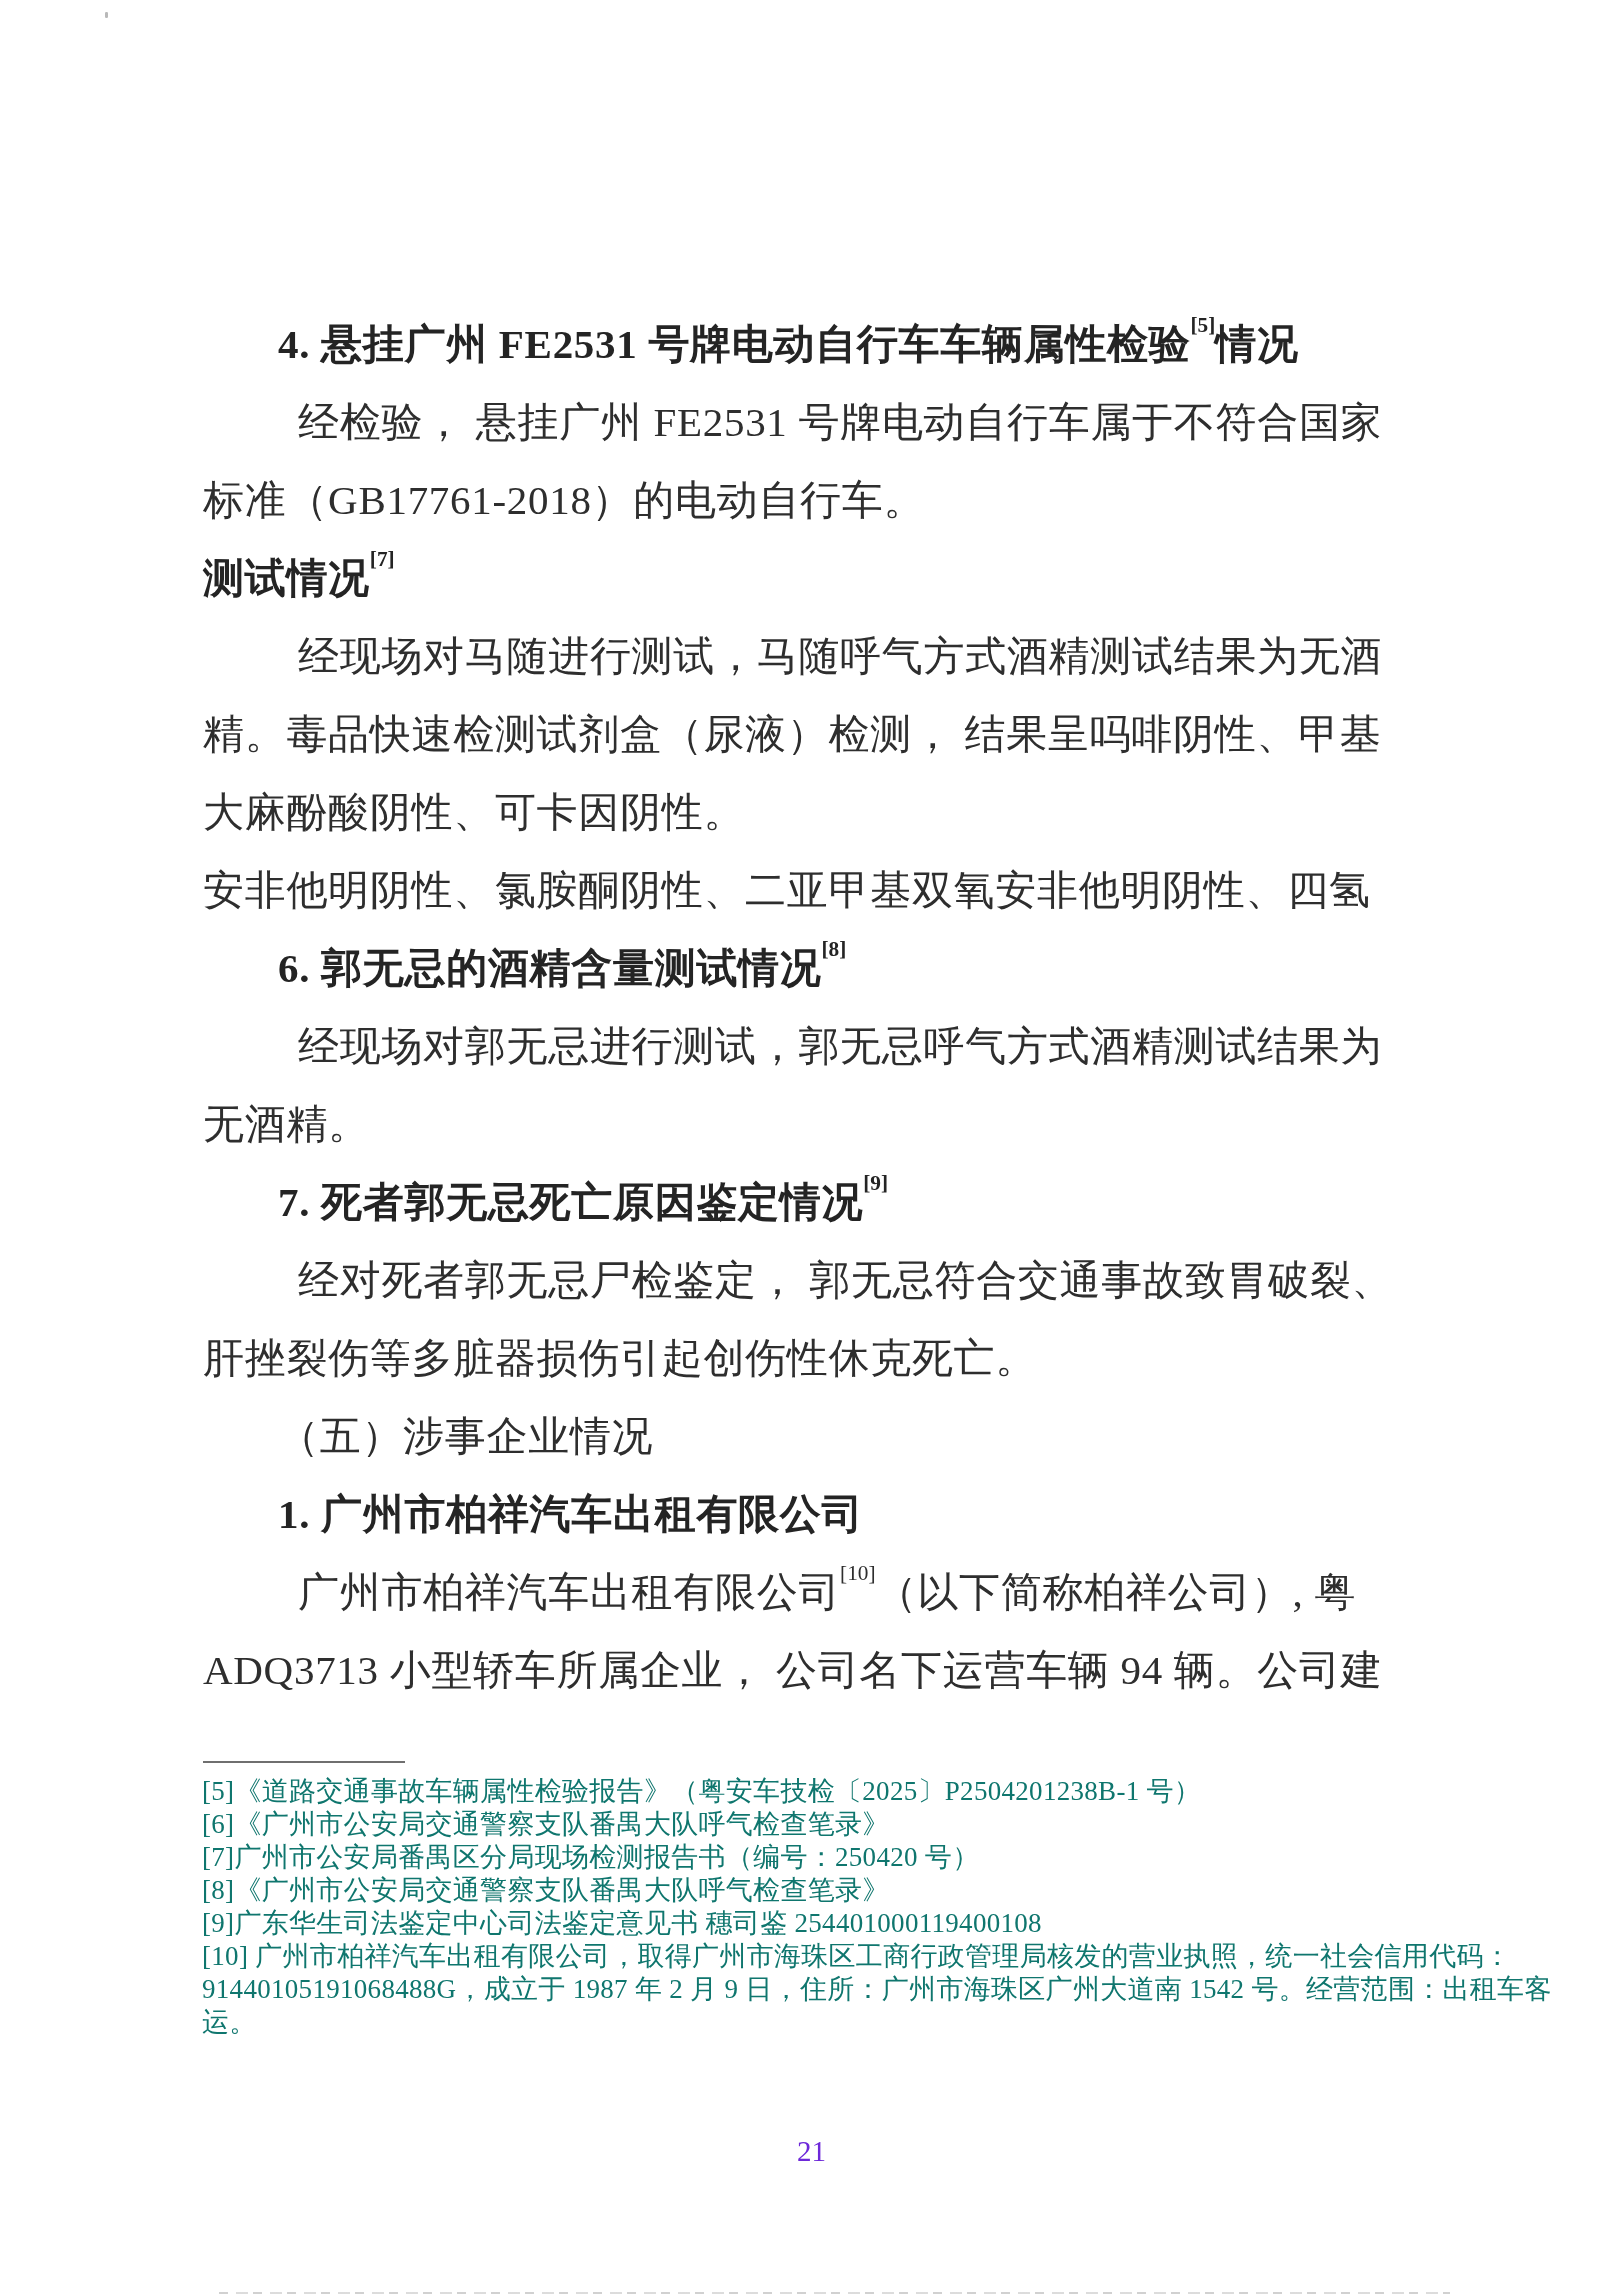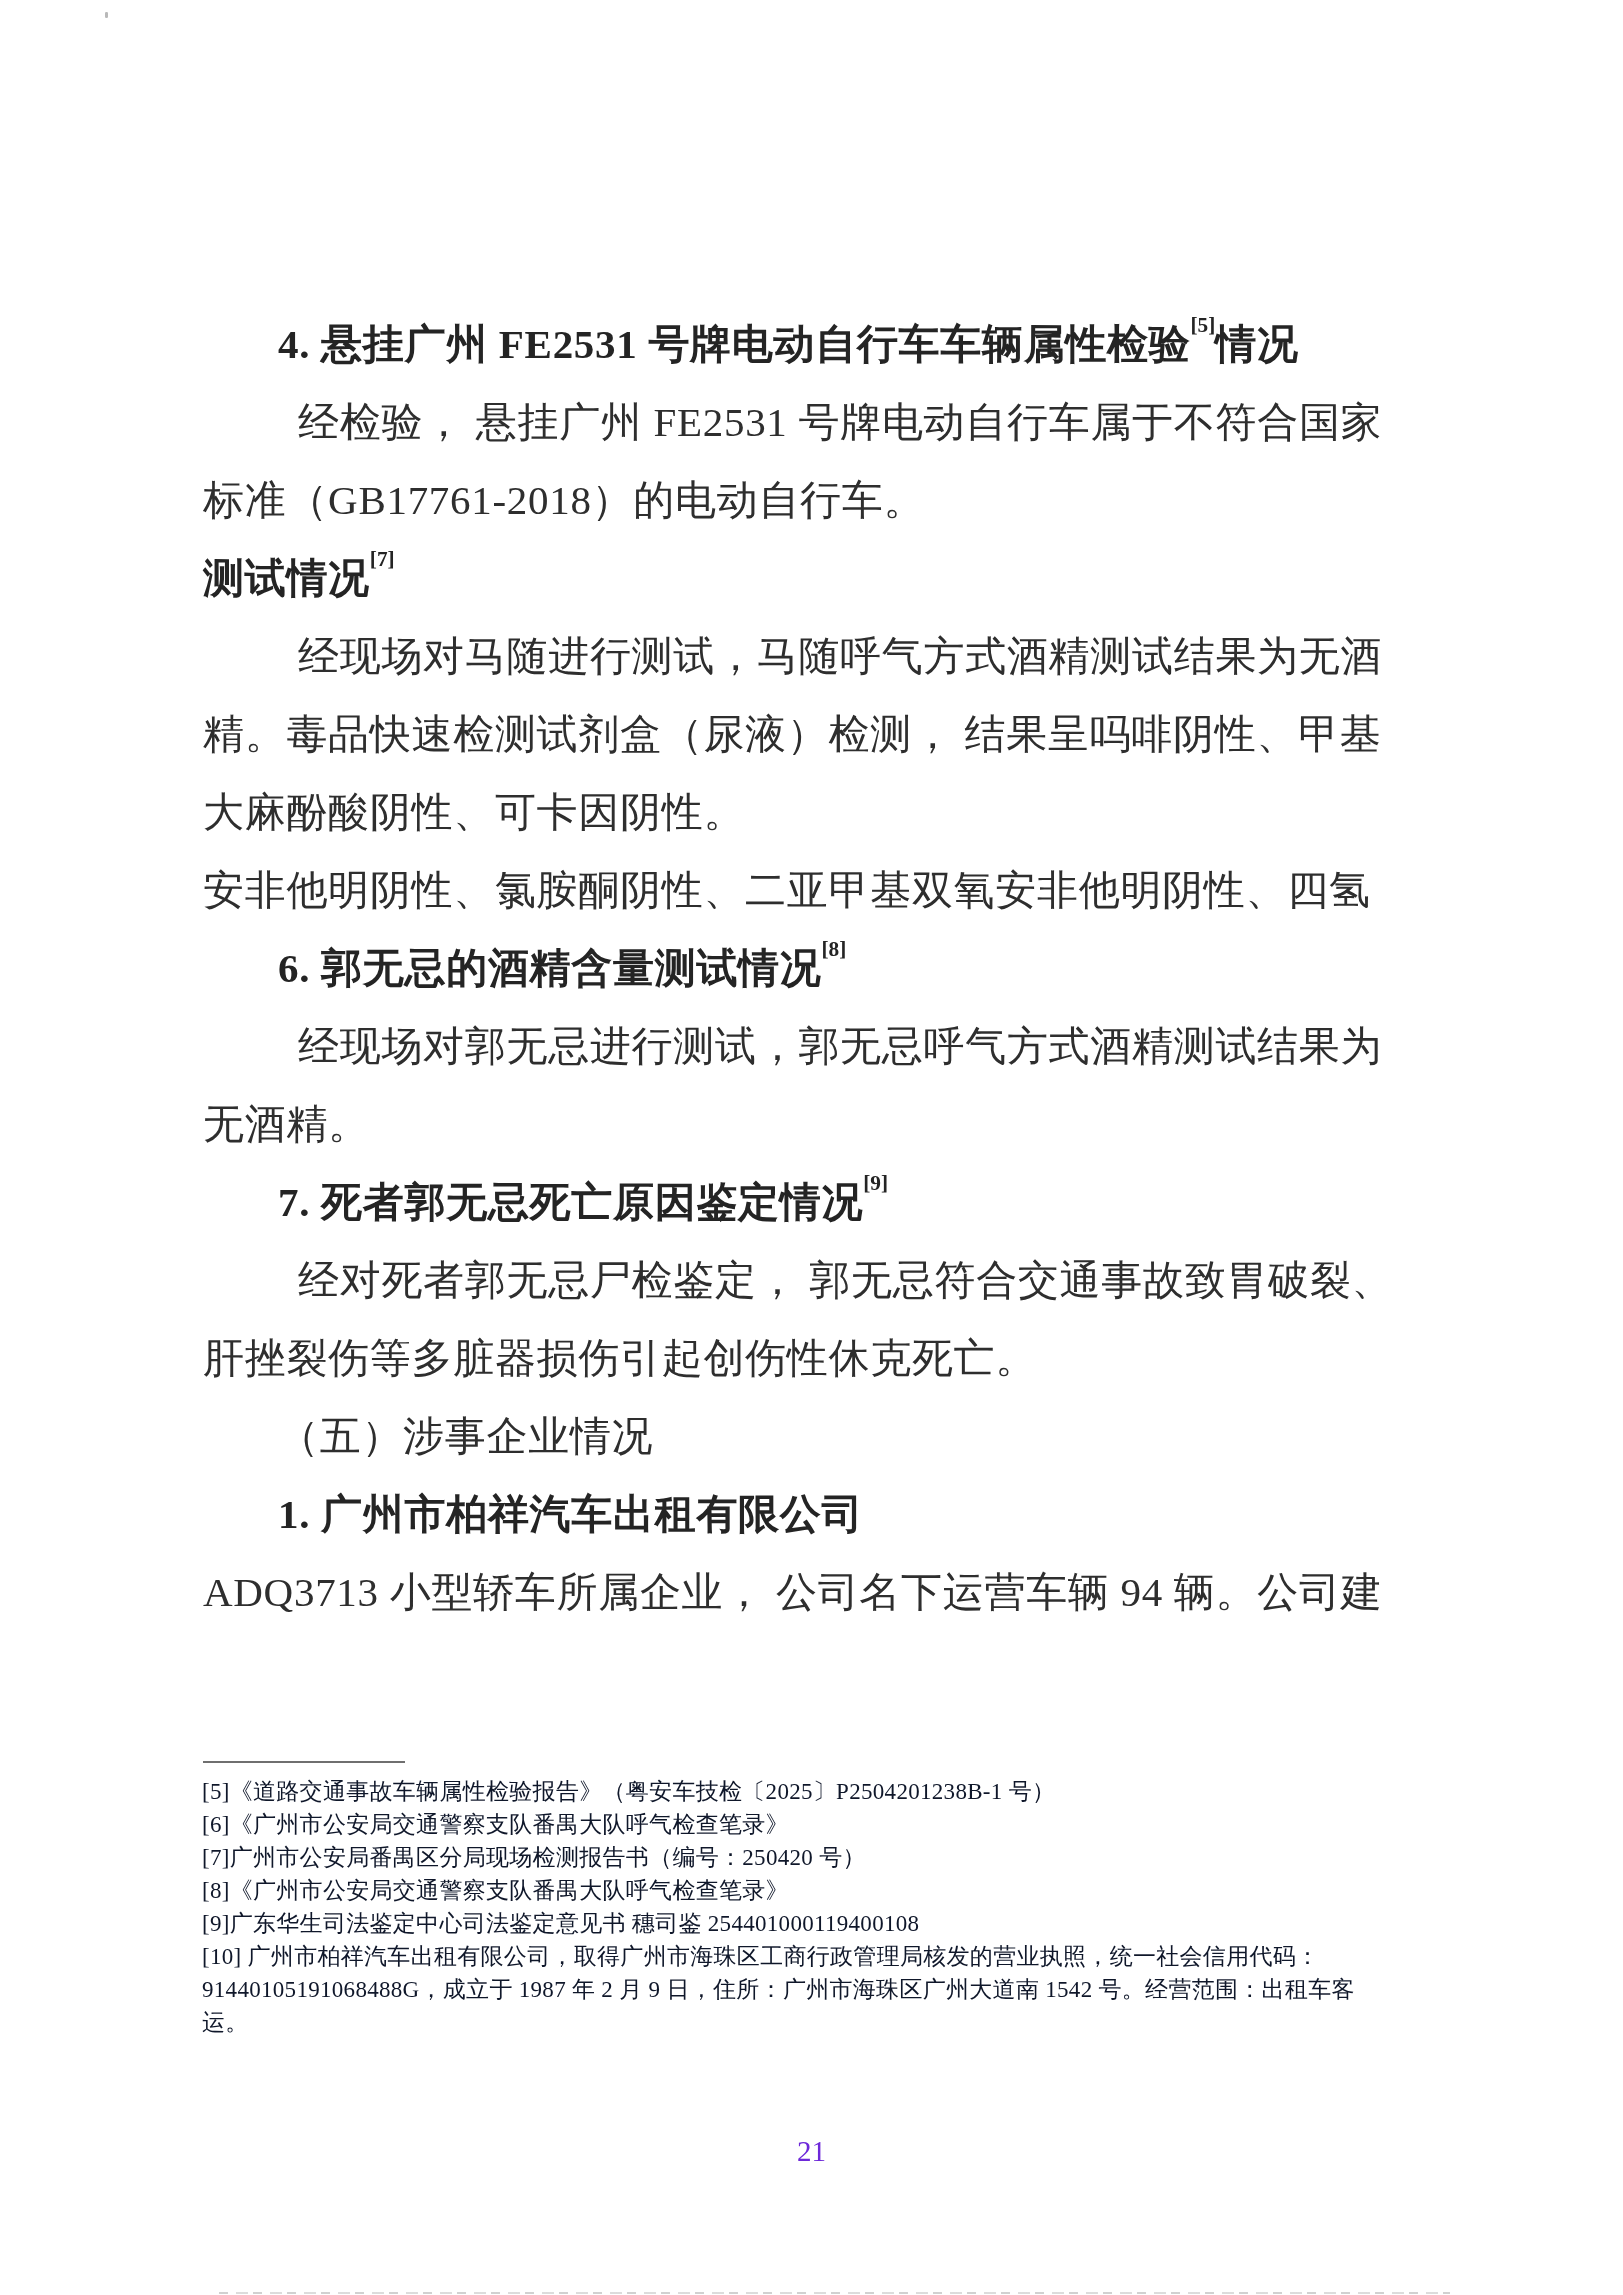--- a/index.html
+++ b/index.html
@@ -50,23 +50,23 @@
     left: 203px;
     width: 202px;
     height: 0;
     border-top: 2px solid #6f6f6f;
   }
   .footnotes {
     position: absolute;
     top: 1775px;
     left: 202px;
     width: 1237px;
-    font-size: 23px;
+    font-size: 27px;
     line-height: 33px;
-    color: #0f172a;
+    color: #0f766e;
     letter-spacing: 0.3px;
   }
   .footnotes .fn-line {
     white-space: nowrap;
     height: 33px;
   }
   .page-number {
     position: absolute;
     top: 2135px;
     left: 0;
@@ -116,20 +116,21 @@
       <div class="line body">大麻酚酸阴性、可卡因阴性。</div>
       <div class="line body">安非他明阴性、氯胺酮阴性、二亚甲基双氧安非他明阴性、四氢</div>
       <div class="line heading indent-head">6. 郭无忌的酒精含量测试情况<sup>[8]</sup></div>
       <div class="line body indent-body">经现场对郭无忌进行测试，郭无忌呼气方式酒精测试结果为</div>
       <div class="line body">无酒精。</div>
       <div class="line heading indent-head">7. 死者郭无忌死亡原因鉴定情况<sup>[9]</sup></div>
       <div class="line body indent-body">经对死者郭无忌尸检鉴定， 郭无忌符合交通事故致胃破裂、</div>
       <div class="line body">肝挫裂伤等多脏器损伤引起创伤性休克死亡。</div>
       <div class="line body indent-sub">（五）涉事企业情况</div>
       <div class="line heading indent-head">1. 广州市柏祥汽车出租有限公司</div>
+      <div class="line body indent-body">广州市柏祥汽车出租有限公司<sup>[10]</sup>（以下简称柏祥公司）, 粤</div>
       <div class="line body">ADQ3713 小型轿车所属企业， 公司名下运营车辆 94 辆。公司建</div>
     </div>
 
   <div class="footnote-separator"></div>
 
   <div class="footnotes">
       <div class="fn-line">[5]《道路交通事故车辆属性检验报告》（粤安车技检〔2025〕P2504201238B-1 号）</div>
       <div class="fn-line">[6]《广州市公安局交通警察支队番禺大队呼气检查笔录》</div>
       <div class="fn-line">[7]广州市公安局番禺区分局现场检测报告书（编号：250420 号）</div>
       <div class="fn-line">[8]《广州市公安局交通警察支队番禺大队呼气检查笔录》</div>

